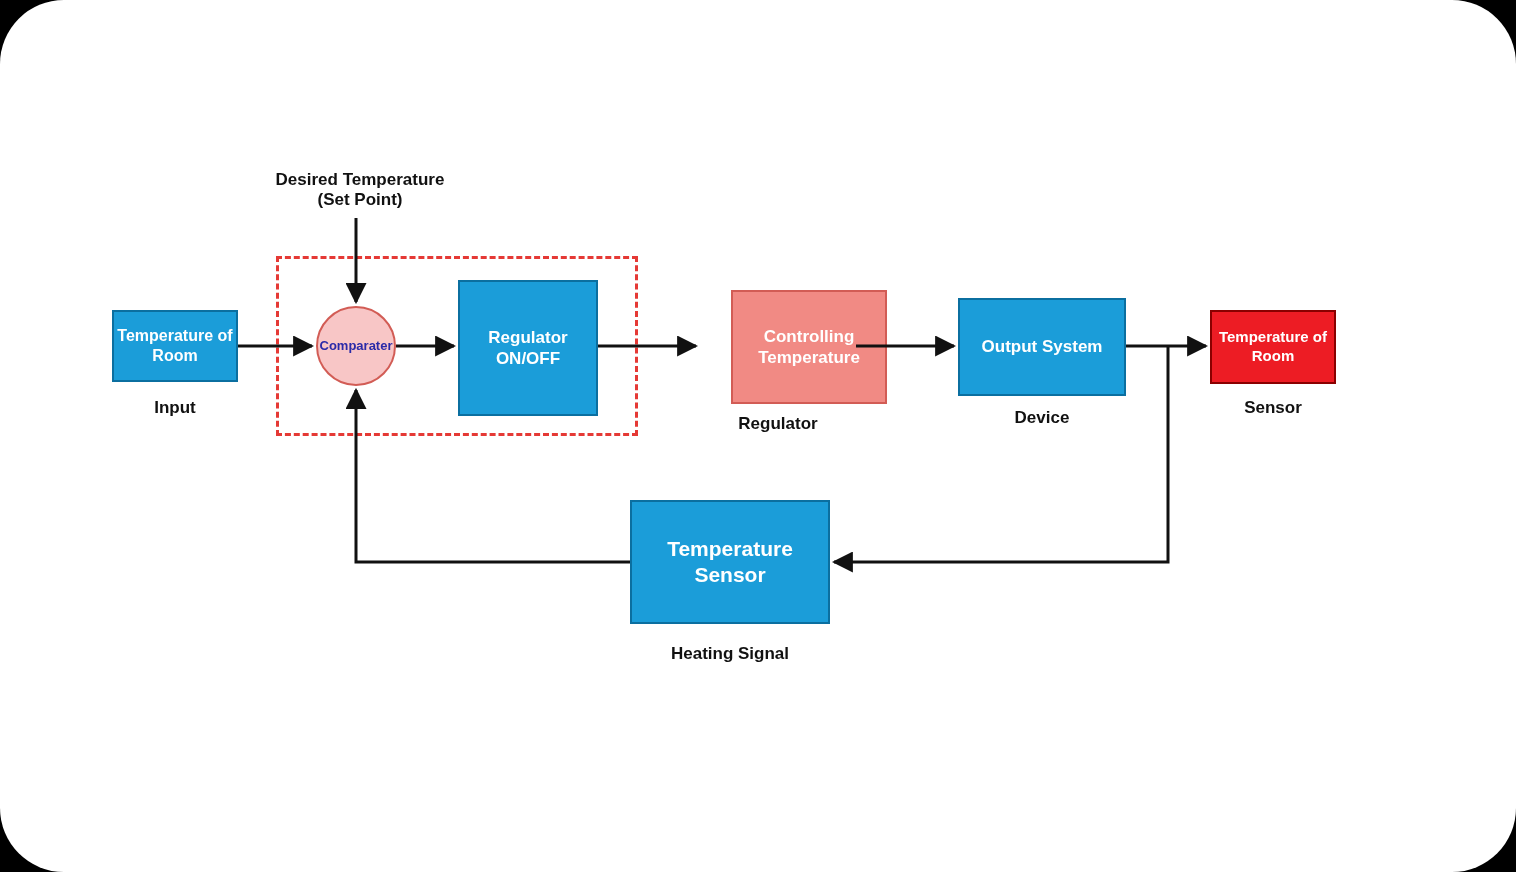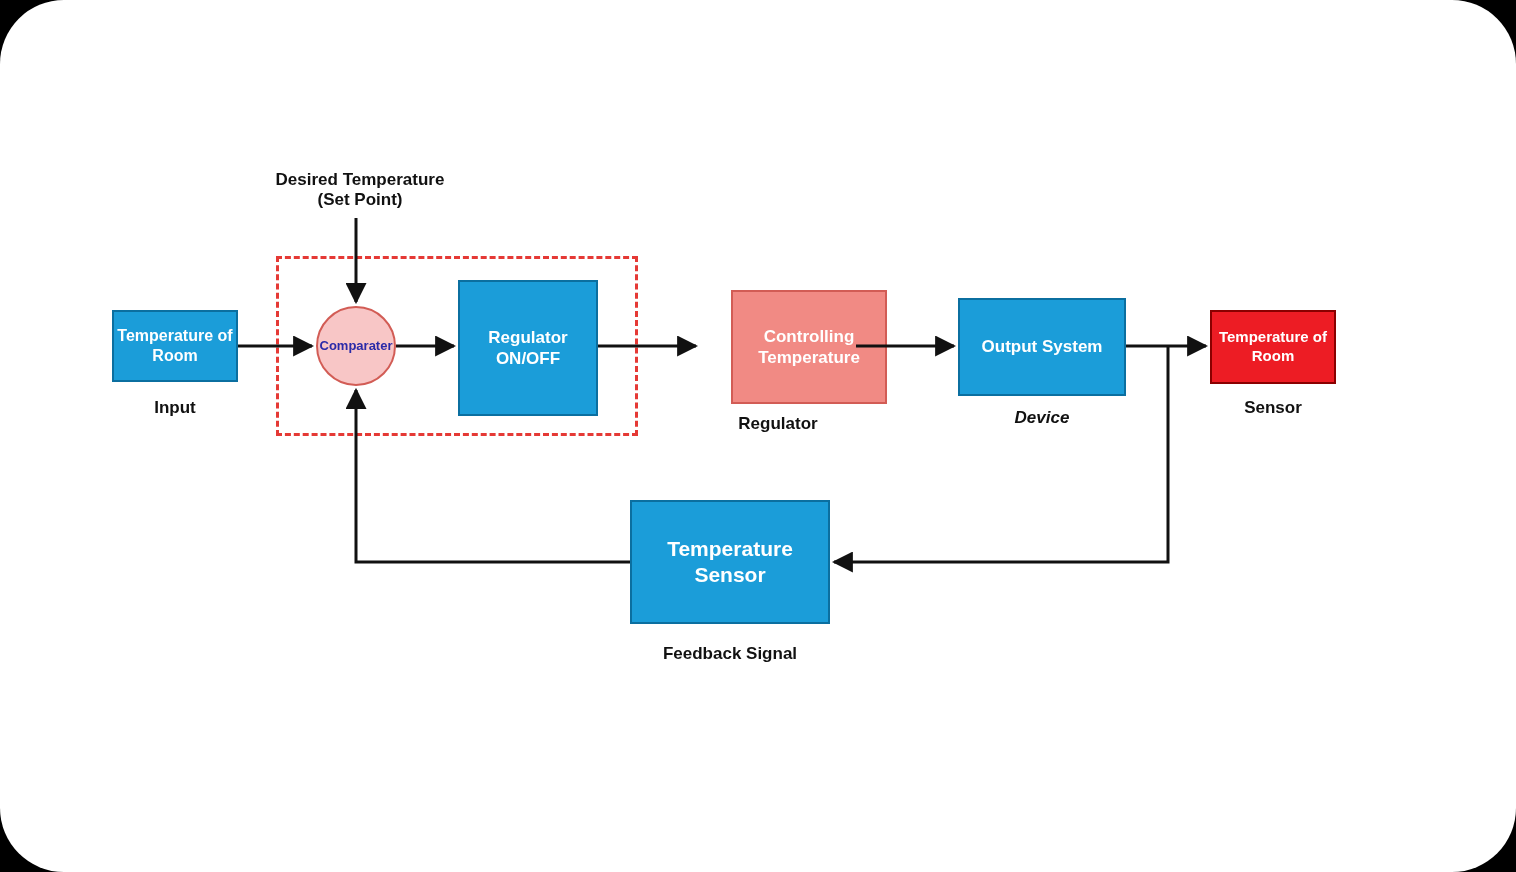--- a/index.html
+++ b/index.html
@@ -96,25 +96,25 @@
 Sensor</div>
 
   <div class="label" style="left:260px; top:170px; width:200px; font-size:17px;">Desired Temperature
 (Set Point)</div>
 
   <div class="label" style="left:112px; top:398px; width:126px; font-size:17px;">Input</div>
 
 
   <div class="label" style="left:700px; top:414px; width:156px; font-size:17px;">Regulator</div>
 
-  <div class="label" style="left:958px; top:408px; width:168px; font-size:17px;font-style:italic;">Device</div>
+  <div class="label" style="left:958px; top:408px; width:168px; font-size:17px;">Device</div>
 
   <div class="label" style="left:1210px; top:398px; width:126px; font-size:17px;">Sensor</div>
 
-  <div class="label" style="left:630px; top:644px; width:200px; font-size:17px;">Feedback Signal</div>
+  <div class="label" style="left:630px; top:644px; width:200px; font-size:17px;">Heating Signal</div>
 
   <svg class="arrows">
     <defs>
       <marker id="ah" viewBox="0 0 10 10" refX="9" refY="5" markerWidth="7" markerHeight="7" orient="auto-start-reverse">
         <path d="M 0 0 L 10 5 L 0 10 z" fill="#111"></path>
       </marker>
     </defs>
     <g stroke="#111" stroke-width="3" fill="none" marker-end="url(#ah)">
 
       <line x1="356" y1="218" x2="356" y2="302"></line>

